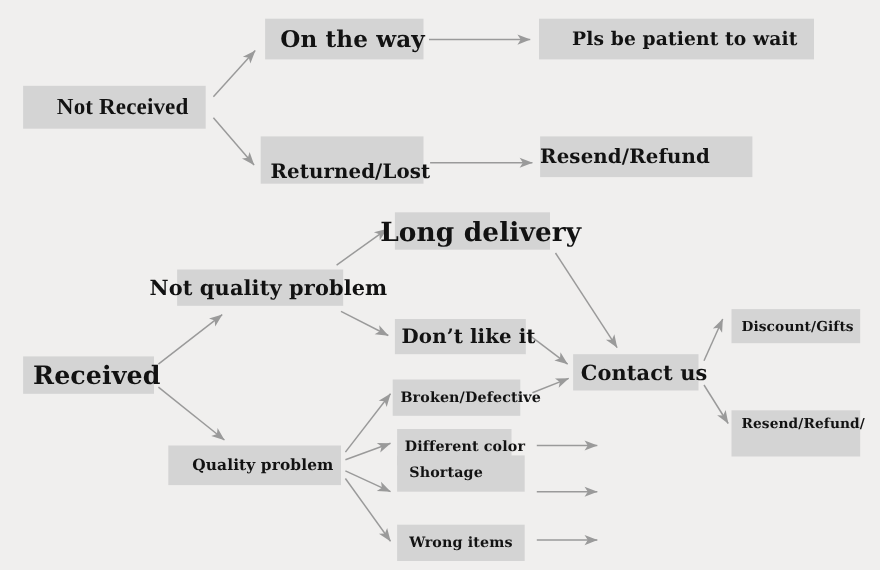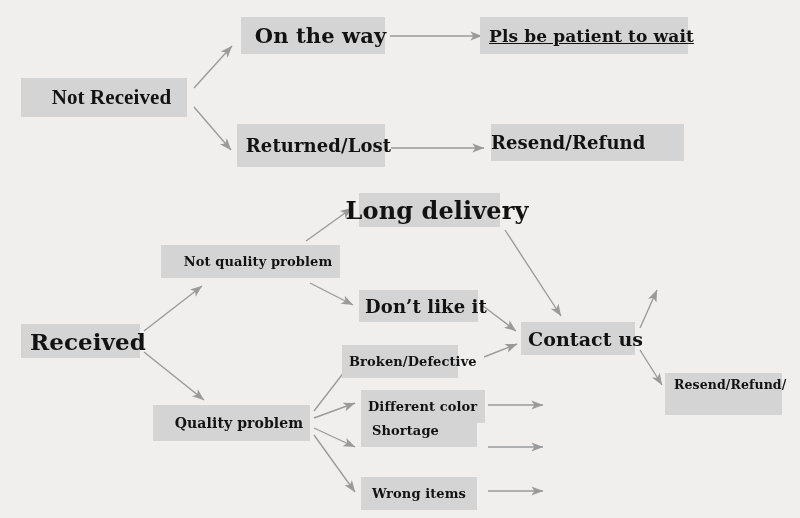--- a/index.html
+++ b/index.html
@@ -49,32 +49,32 @@
     line-height: 1.55;
   }
   .node.multiline .ln { display: block; text-align: right; }
 
   
   .n-notreceived { left: 21px;  top: 78px;  width: 166px; height: 39px;  font-size: 21px; font-family: Liberation Serif, serif; }
   .n-received    { left: 21px;  top: 324px; width: 119px; height: 34px;  font-size: 23px; }
 
   
   .n-ontheway    { left: 241px; top: 17px;  width: 144px; height: 37px;  font-size: 21px; }
-  .n-plswait     { left: 480px; top: 17px;  width: 208px; height: 37px;  font-size: 17px; text-decoration: underline; }
-  .n-returned    { left: 237px; top: 124px; width: 148px; height: 43px;  font-size: 18px; }
+  .n-plswait     { left: 490px; top: 17px;  width: 250px; height: 37px;  font-size: 17px; }
+  .n-returned    { left: 237px; top: 124px; width: 148px; height: 43px;  font-size: 18px; align-items: flex-end; }
   .n-resend      { left: 491px; top: 124px; width: 193px; height: 37px;  font-size: 18px; padding-left: 0; }
 
   
-  .n-notquality  { left: 161px; top: 245px; width: 179px; height: 33px;  font-size: 13px; }
+  .n-notquality  { left: 161px; top: 245px; width: 151px; height: 33px;  font-size: 19px; }
   .n-quality     { left: 153px; top: 405px; width: 157px; height: 36px;  font-size: 14px; }
   .n-longdel     { left: 359px; top: 193px; width: 141px; height: 34px;  font-size: 24px; }
   .n-dontlike    { left: 359px; top: 290px; width: 119px; height: 32px;  font-size: 18px; }
 
-  .n-broken      { left: 342px; top: 345px; width: 116px; height: 33px;  font-size: 13px; padding-left: 7px; }
-  .n-diffcolor   { left: 361px; top: 390px; width: 124px; height: 33px;  font-size: 13px; padding-left: 7px; }
+  .n-broken      { left: 357px; top: 345px; width: 116px; height: 33px;  font-size: 13px; padding-left: 7px; }
+  .n-diffcolor   { left: 361px; top: 390px; width: 104px; height: 33px;  font-size: 13px; padding-left: 7px; }
   .n-shortage    { left: 361px; top: 414px; width: 116px; height: 33px;  font-size: 13px; padding-left: 11px; }
   .n-wrongitems  { left: 361px; top: 477px; width: 116px); height: 33px; font-size: 13px; padding-left: 11px; }
   .n-wrongitems  { left: 361px; top: 477px; width: 116px; height: 33px;  font-size: 13px; padding-left: 11px; }
 
   .n-contact     { left: 521px; top: 322px; width: 114px; height: 33px;  font-size: 19px; }
   .n-discount    { left: 665px; top: 281px; width: 117px; height: 31px;  font-size: 12.5px; padding-left: 9px; }
   .n-resdisc     { left: 665px; top: 373px; width: 117px; height: 42px;  font-size: 12.5px; padding-left: 9px; padding-top: 2px; }
 </style>
 </head>
 <body>
@@ -160,17 +160,20 @@
   <div class="node leftal n-shortage">
     <span>Shortage</span>
   </div>
   <div class="node leftal n-wrongitems">
     <span>Wrong items</span>
   </div>
 
   <div class="node center n-contact">
     <span>Contact us</span>
   </div>
+  <div class="node leftal n-discount">
+    <span>Discount/Gifts</span>
+  </div>
   <div class="node multiline n-resdisc">
     <span class="ln">Resend/Refund/</span>
   </div>
 
 </div>
 
 </body></html>

